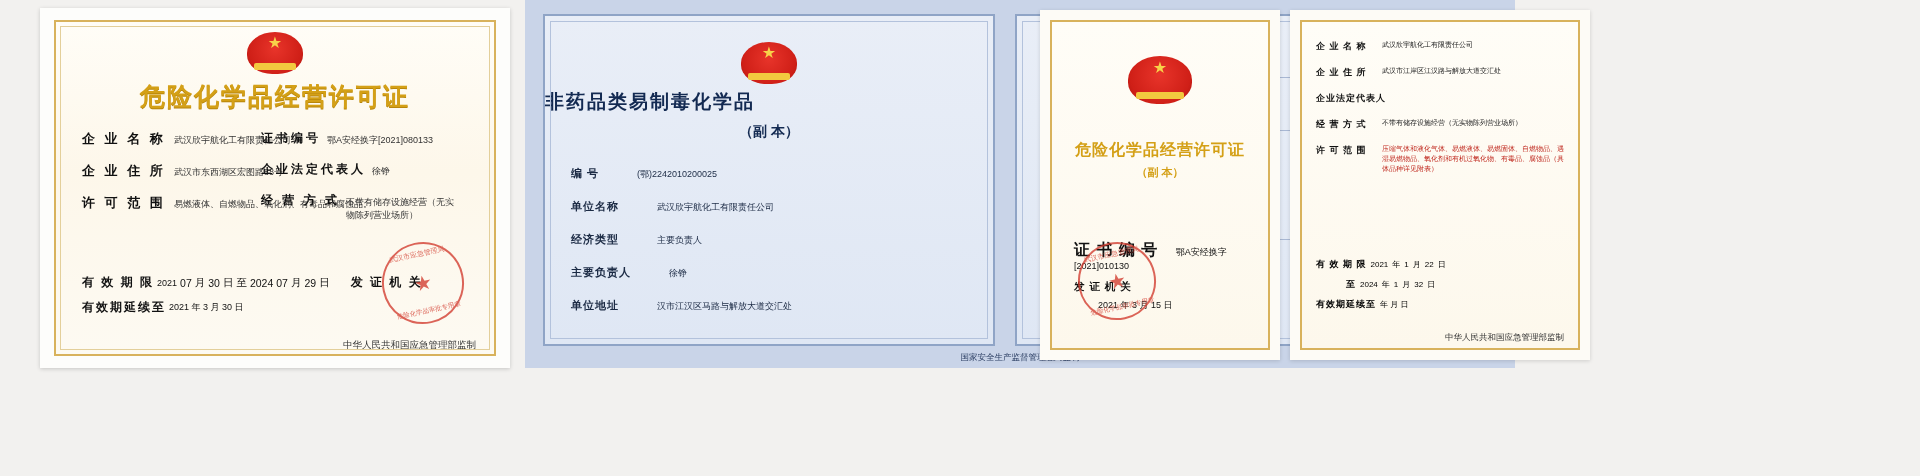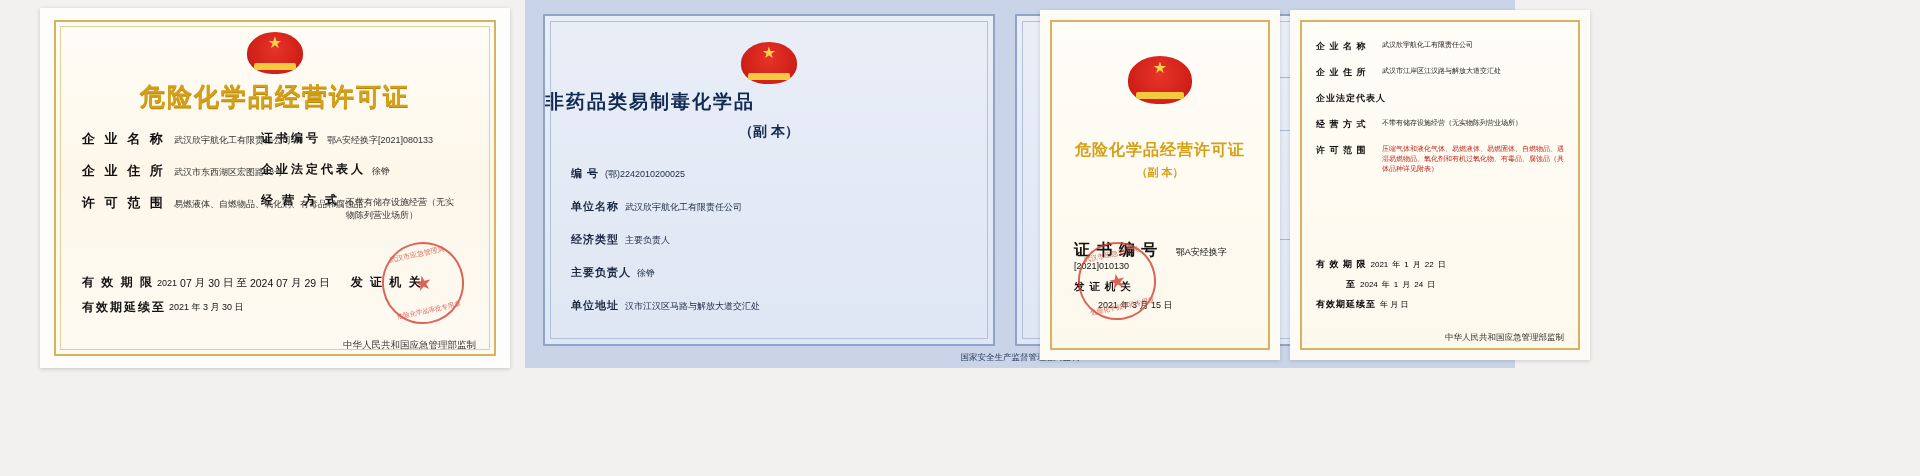--- a/index.html
+++ b/index.html
@@ -86,21 +86,21 @@
     border:1px solid #b3c2dc;pointer-events:none;
   }
   .c2-left{left:18px;width:448px;}
   .c2-right{left:490px;width:448px;}
   .c2-title{
     text-align:left;font-size:19px;font-weight:bold;color:#132a52;
     letter-spacing:2px;margin-top:4px;line-height:1.5;
   }
   .c2-sub{text-align:center;font-size:14px;font-weight:bold;color:#132a52;margin-top:6px;}
   .c2-rows{position:absolute;left:26px;right:26px;top:150px;font-size:10px;color:#1b2a44;}
-  .c2-row{margin-bottom:18px;display:flex;align-items:baseline;}
+  .c2-row{margin-bottom:18px;display:flex;align-items:baseline;gap:32px;}
   .c2-lab{font-size:11px;font-weight:bold;letter-spacing:1px;white-space:nowrap;}
   .c2-val{font-size:9px;margin-left:6px;color:#1b2a44;}
   .c2-rrows{position:absolute;left:24px;right:24px;top:28px;font-size:10px;color:#1b2a44;}
   .c2-rbox{border-bottom:1px solid #a9b8d4;padding:8px 2px 10px 2px;}
   .c2-rbox .l{font-size:11px;font-weight:bold;letter-spacing:1px;}
   .c2-rbox .v{font-size:9px;margin-top:6px;}
   .c2-issue{position:absolute;right:26px;bottom:44px;font-size:11px;font-weight:bold;letter-spacing:1px;color:#1b2a44;}
   .c2-issuedate{position:absolute;right:26px;bottom:24px;font-size:9px;color:#1b2a44;}
   .c2-foot{position:absolute;left:0;right:0;bottom:4px;text-align:center;font-size:8.5px;color:#2c3f63;}
 
@@ -333,21 +333,21 @@
           <span>月</span>
           <span>22</span>
           <span>日</span>
         </div>
         <div class="c4-frow">
           <span class="lab" style="min-width:40px;text-align:right">至</span>
           <span>2024</span>
           <span>年</span>
           <span>1</span>
           <span>月</span>
-          <span>24</span>
+          <span>32</span>
           <span>日</span>
         </div>
         <div class="c4-frow">
           <span class="lab">有效期延续至</span>
           <span>年 月 日</span>
         </div>
       </div>
 
       <div class="c4-note">中华人民共和国应急管理部监制</div>
     </div>

